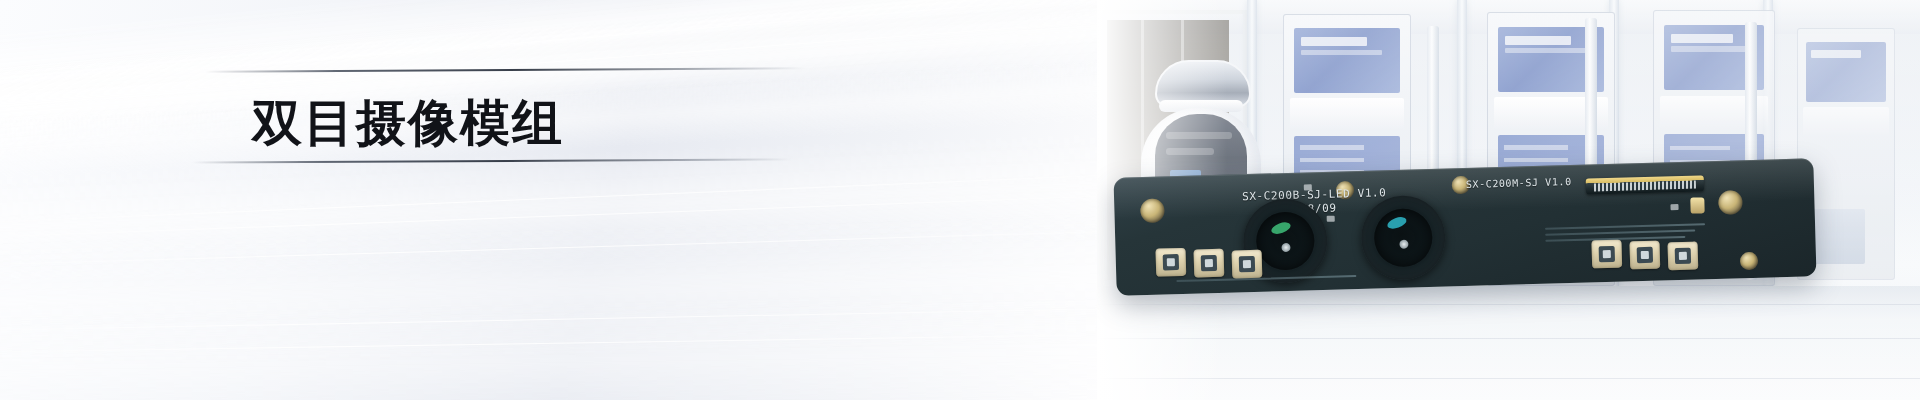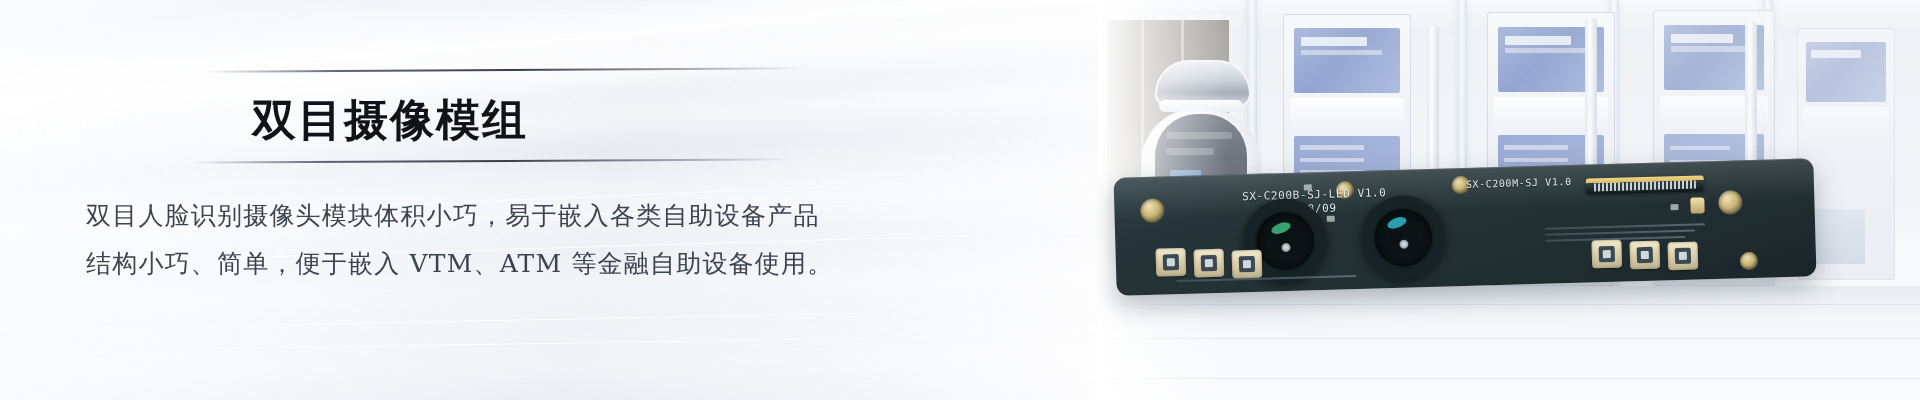--- a/index.html
+++ b/index.html
@@ -83,21 +83,21 @@
   }
   .rule-top    { left: 205px;  top: 69px;  width: 600px; transform: rotate(-0.35deg); }
   .rule-bottom { left: 192px;  top: 160px; width: 600px; transform: rotate(-0.30deg); }
 
   .title {
     position: absolute;
     left: 252px;
     top: 96px;
     font-family: "DejaVu Sans", "Liberation Sans", sans-serif;
     font-weight: 700;
-    font-size: 44px;
+    font-size: 50px;
     line-height: 1.1;
     letter-spacing: 2px;
     color: #111318;
     white-space: nowrap;
   }
 
   .body-copy {
     position: absolute;
     left: 86px;
     top: 192px;
@@ -394,24 +394,20 @@
     <div class="hairline hl5"></div>
     <div class="hairline hl6"></div>
     <div class="hairline hl7"></div>
 
     <div class="rule rule-top"></div>
 
     <div class="title">双目摄像模组</div>
 
     <div class="rule rule-bottom"></div>
 
-    <div class="body-copy">
-      <div class="body-line">双目人脸识别摄像头模块体积小巧，易于嵌入各类自助设备产品</div>
-      <div class="body-line">结构小巧、简单，便于嵌入 VTM、ATM 等金融自助设备使用。</div>
-    </div>
   </div>
 
   <div class="photo">
 
     <div class="ceiling"></div>
 
     <div class="door-frame"></div>
     <div class="doorway">
       <div class="mull" style="left:34px"></div>
       <div class="mull" style="left:74px"></div>

